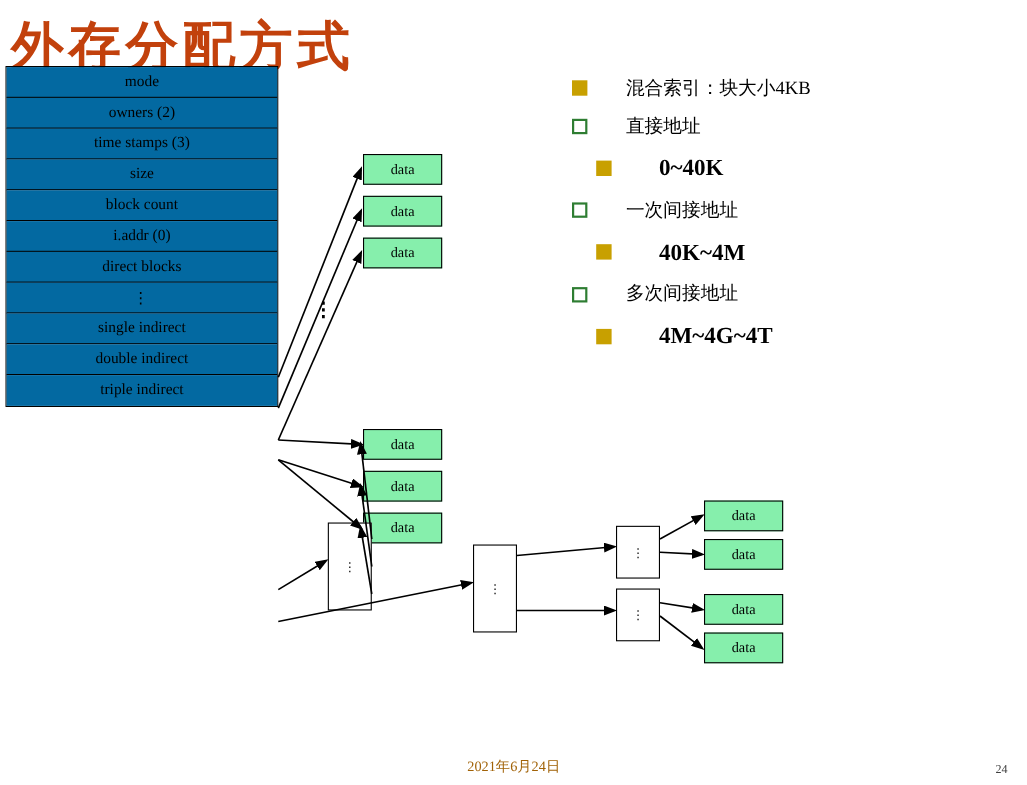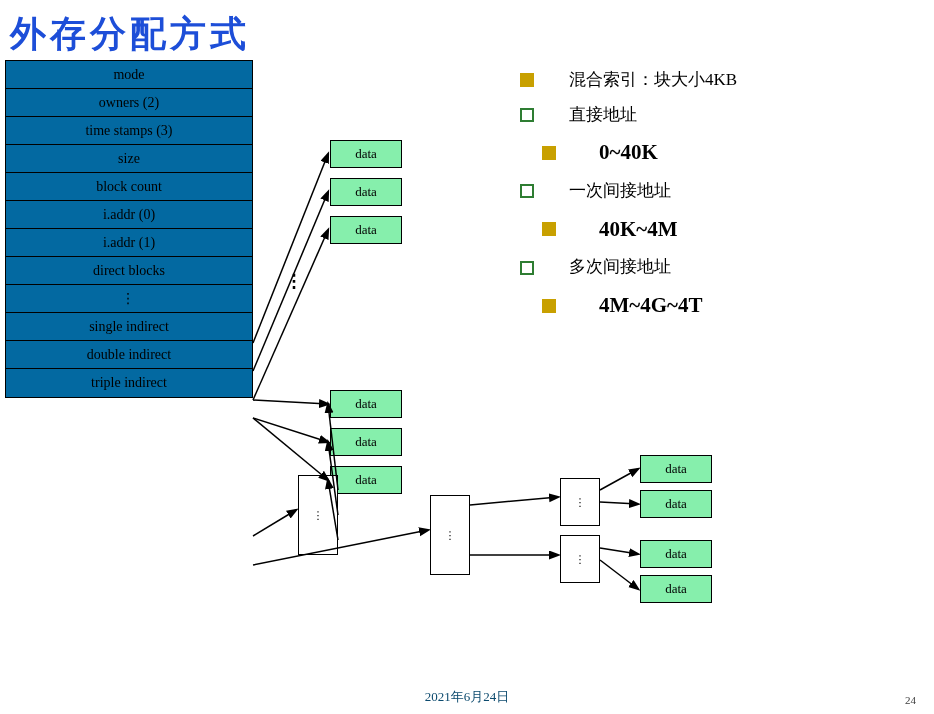--- a/index.html
+++ b/index.html
@@ -9,23 +9,23 @@
       background: #fff;
       font-family: SimSun, "Times New Roman", serif;
       position: relative;
       overflow: hidden;
     }
 
     .title {
       position: absolute;
       top: 10px;
       left: 10px;
-      font-size: 36px;
+      font-size: 48px;
       font-weight: bold;
-      color: #1d4ed8;
+      color: #c2410c;
       letter-spacing: 4px;
     }
 
     
     .inode-table {
       position: absolute;
       top: 60px;
       left: 5px;
       width: 248px;
       border: 1.5px solid #000;
@@ -121,21 +121,21 @@
       color: #000;
       margin-left: 22px;
     }
 
     .footer-date {
       position: absolute;
       bottom: 8px;
       left: 50%;
       transform: translateX(-50%);
       font-size: 13px;
-      color: #0c4a6e;
+      color: #a16207;
     }
     .footer-page {
       position: absolute;
       bottom: 8px;
       right: 18px;
       font-size: 11px;
       color: #404040;
       text-align: center;
     }
   </style>
@@ -144,21 +144,20 @@
 
 <div class="title">外存分配方式</div>
 
 <div class="inode-table">
   <div class="inode-row">mode</div>
   <div class="inode-row">owners (2)</div>
   <div class="inode-row">time stamps (3)</div>
   <div class="inode-row">size</div>
   <div class="inode-row">block count</div>
   <div class="inode-row">i.addr (0)</div>
-  <div class="inode-row">i.addr (1)</div>
   <div class="inode-row">direct blocks</div>
   <div class="inode-row dotted">⋮</div>
   <div class="inode-row">single indirect</div>
   <div class="inode-row">double indirect</div>
   <div class="inode-row">triple indirect</div>
 </div>
 
 <div class="data-box" style="left:330px; top:140px;">data</div>
 <div class="data-box" style="left:330px; top:178px;">data</div>
 <div class="data-box" style="left:330px; top:216px;">data</div>

